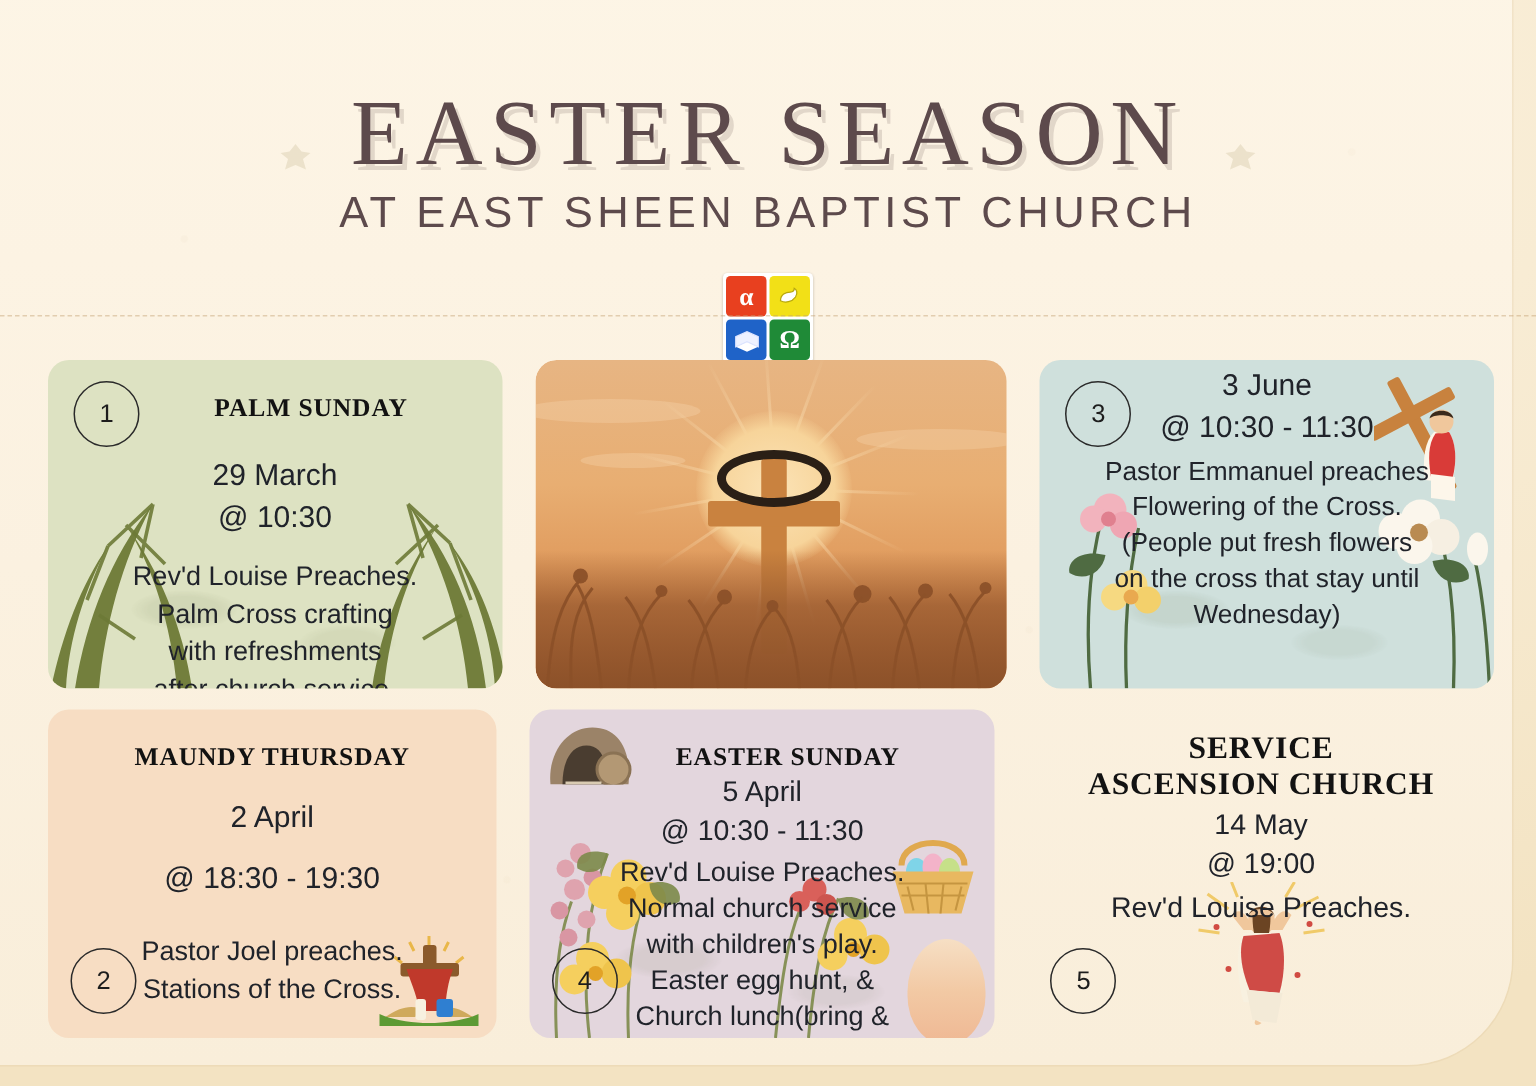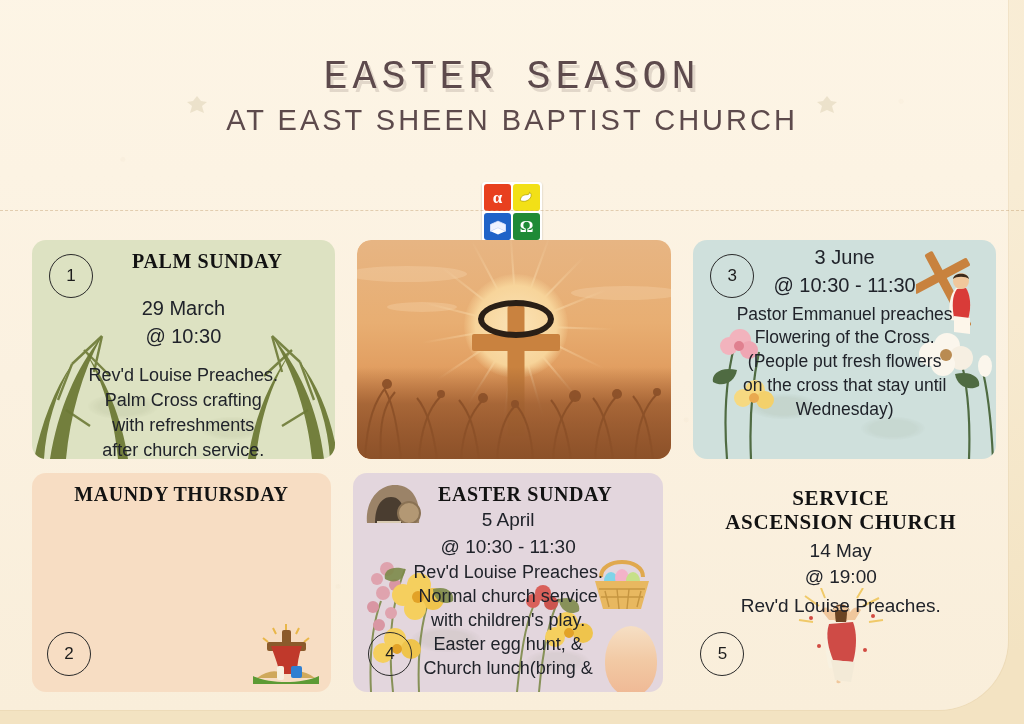--- a/index.html
+++ b/index.html
@@ -26,22 +26,22 @@
     background-image:
       radial-gradient(circle at 12% 22%, rgba(200,175,130,.10) 0 2px, transparent 3px),
       radial-gradient(circle at 67% 58%, rgba(200,175,130,.08) 0 2px, transparent 3px),
       radial-gradient(circle at 88% 14%, rgba(200,175,130,.09) 0 2px, transparent 3px),
       radial-gradient(circle at 33% 81%, rgba(200,175,130,.07) 0 2px, transparent 3px);
   }
 
   
   .header{position:absolute;left:0;right:0;top:58px;text-align:center;}
   .title{
-    font-family:Liberation Mono, monospace;
-    font-size:40px;letter-spacing:5px;font-weight:400;
+    font-family:Liberation Serif, serif;
+    font-size:62px;letter-spacing:5px;font-weight:400;
     color:#5d4a4c;margin:0;line-height:1;
     text-shadow:3px 4px 0 rgba(120,100,95,.20);
   }
   .subtitle{
     font-family:Liberation Sans, sans-serif;
     font-size:29px;letter-spacing:3px;color:#5d4a4c;
     margin:8px 0 0 0;line-height:1;font-weight:400;
   }
   .leaf{
     position:absolute;width:22px;height:20px;opacity:.45;
@@ -90,22 +90,22 @@
     border:1.6px solid #2a2a2a;display:flex;align-items:center;justify-content:center;
     font-family:"Liberation Sans",sans-serif;font-size:17px;color:#1d1d1d;
     background:transparent;z-index:6;
   }
   .badge.tl{left:17px;top:14px;}
   .badge.bl{left:15px;bottom:16px;}
 
   .card-head{
     position:relative;z-index:5;text-align:center;
     font-family:"Liberation Serif",serif;font-weight:bold;
-    font-size:20px;letter-spacing:.6px;color:#121212;
-    padding-top:10px;line-height:1.12;
+    font-size:17px;letter-spacing:.6px;color:#121212;
+    padding-top:22px;line-height:1.12;
   }
   .card.c1 .card-head,.card.c3 .card-head{padding-left:48px;}
   .card.c4 .card-head{padding-left:34px;}
   .card.c5 .card-head{padding-top:14px;font-size:21px;}
 
   .card-body{
     position:relative;z-index:5;text-align:center;
     font-family:"Liberation Sans",sans-serif;
     color:#20232a;line-height:1.34;
   }
@@ -369,20 +369,30 @@
           </div>
         </div>
       </div>
     </div>
 
     <div class="row r2">
 
       <div class="card c2">
         <div class="badge bl">2</div>
         <div class="card-head">MAUNDY THURSDAY</div>
+        <div class="card-body">
+          <div class="when">
+            <div>2 April</div>
+            <div style="margin-top:14px">@ 18:30 - 19:30</div>
+          </div>
+          <div class="desc">
+            <div>Pastor Joel preaches.</div>
+            <div>Stations of the Cross.</div>
+          </div>
+        </div>
         <div class="stations">
           <svg viewBox="0 0 74 64" width="74" height="64">
             <g stroke="#e8b33c" stroke-width="2" opacity=".9">
               <path d="M37 2 L37 8 M24 6 L27 12 M50 6 L47 12 M14 16 L19 20 M60 16 L55 20"></path>
             </g>
             <rect x="33" y="8" width="9" height="44" rx="2" fill="#8b5a2b"></rect>
             <rect x="18" y="20" width="39" height="9" rx="2" fill="#8b5a2b"></rect>
             <path d="M22 24 C26 36 30 44 30 52 L48 52 C48 42 50 32 53 24 Z" fill="#c0392b"></path>
             <path d="M8 56 C16 50 24 48 30 50 L28 56 Z" fill="#cfa95c"></path>
             <path d="M66 56 C58 50 50 48 44 50 L46 56 Z" fill="#cfa95c"></path>

